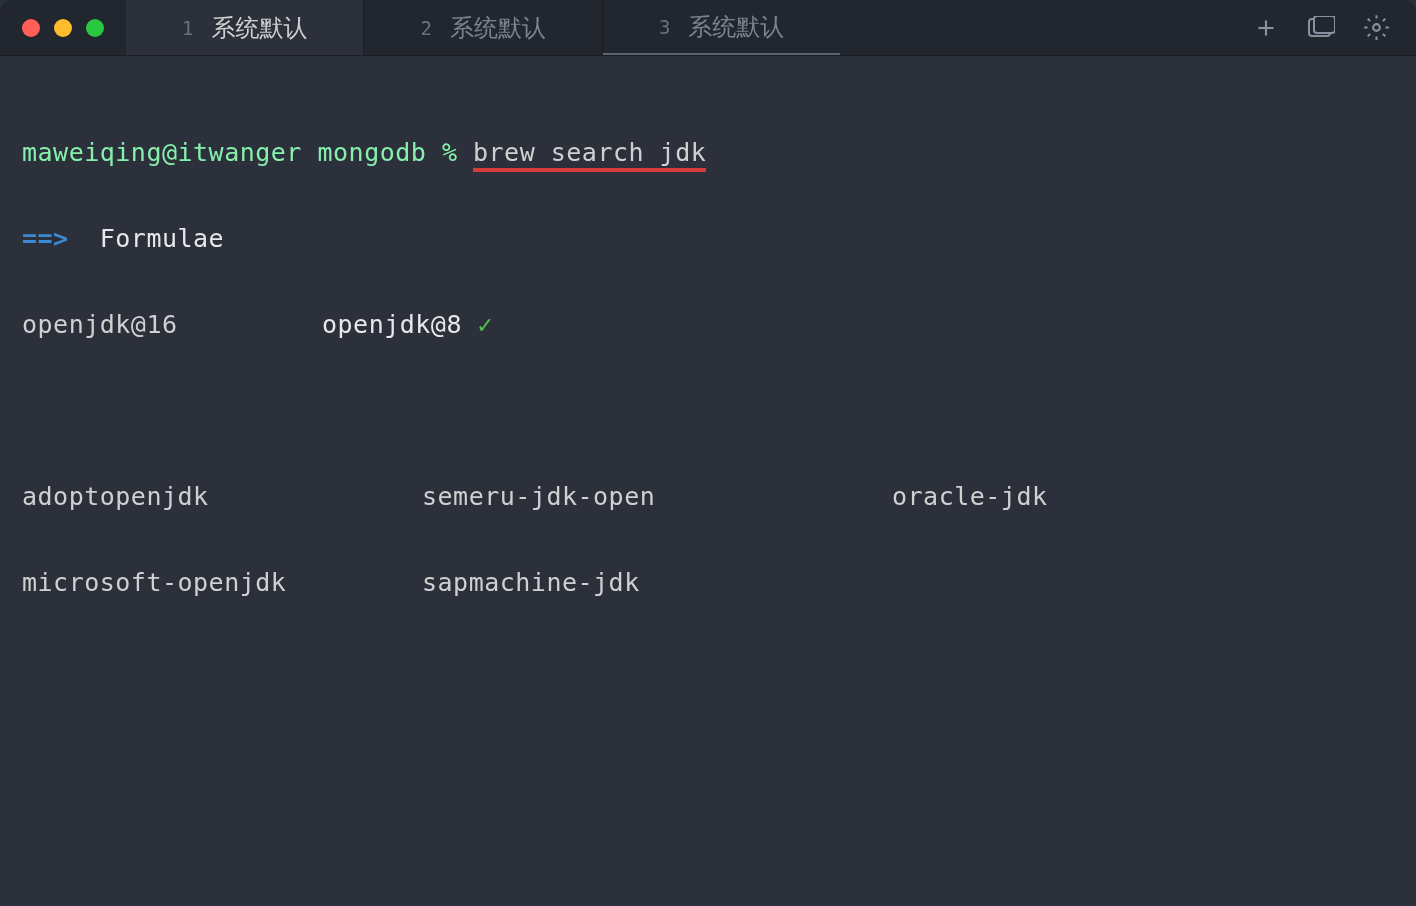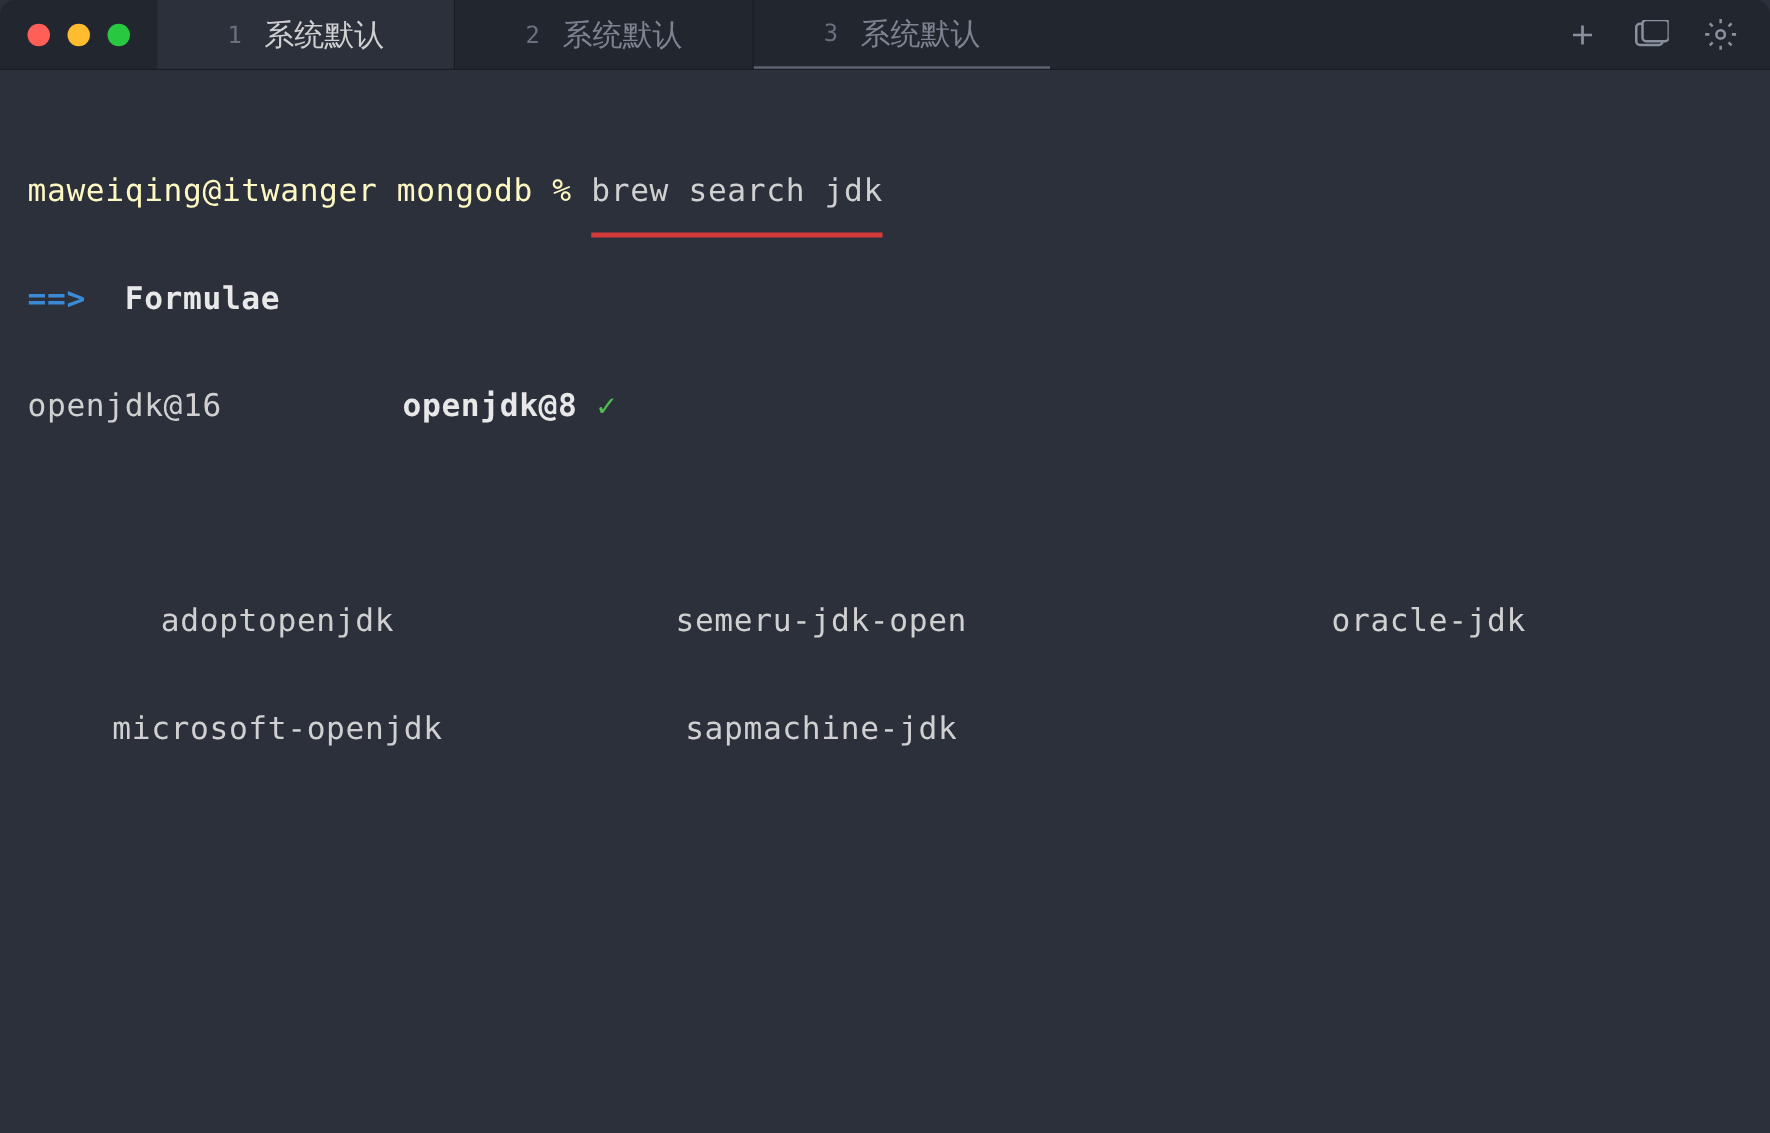--- a/index.html
+++ b/index.html
@@ -79,36 +79,35 @@
       justify-content: center;
     }
     .terminal-body {
       padding: 32px 22px;
       line-height: 1.72;
       position: relative;
       white-space: pre;
       font-size: 25px;
       letter-spacing: 0.5px;
     }
-    .prompt { color: #fef9c3; margin-top: 28px; }
+    .prompt { color: #86efac; margin-top: 28px; }
     .arrow { color: #3a8ad6; font-weight: bold; }
-    .bold { font-weight: bold; color: #e8e8e8; }
+    .bold { font-weight: normal; color: #e8e8e8; }
     .check { color: #4fbf4f; font-weight: bold;}
     .underline-red {
       border-bottom: 4px solid #d63b3b;
-      padding-bottom: 19px;
+      padding-bottom: 1px;
     }
     .cols4 {
       display: grid;
       grid-template-columns: 300px 300px 380px auto;
     }
     .cols3 {
       display: grid;
       grid-template-columns: 400px 470px auto;
-      text-align: center;
     }
   </style>
 </head>
 <body>
 
 <div class="titlebar">
   <div class="traffic-lights">
     <div class="light red"></div>
     <div class="light yellow"></div>
     <div class="light green"></div>

